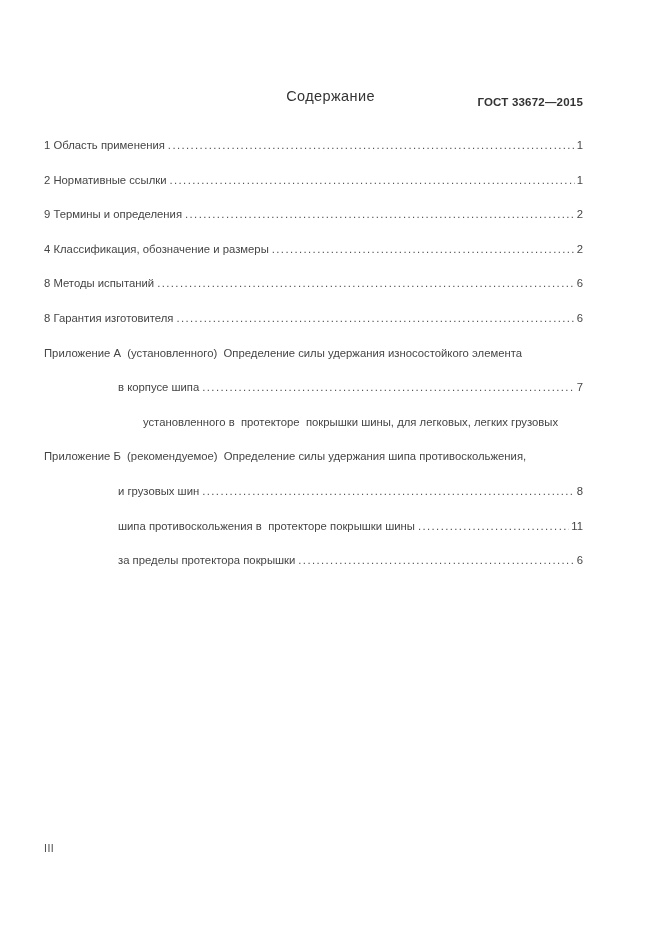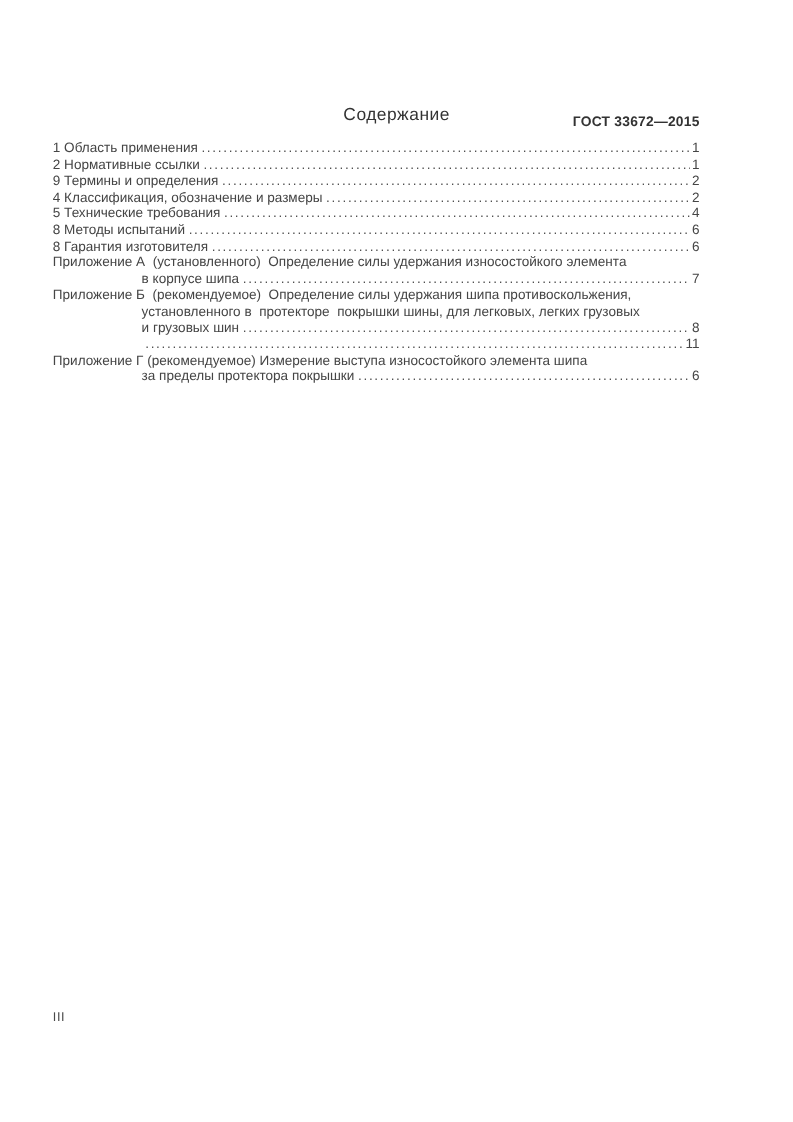--- a/index.html
+++ b/index.html
@@ -32,22 +32,22 @@
     letter-spacing: 0.4px;
   }
   .toc {
     position: absolute;
     top: 118px; left: 44px; width: 539px;
     font-size: 11.3px;
     line-height: 13.6px;
     color: #454545;
   }
   .row { display: flex; align-items: baseline; }
-  .row.cont { padding-left: 74px; }
-  .t { white-space: pre; }
+  .row.cont { padding-left: 74px; justify-content: center; }
+  .t { white-space: pre; margin-top: 21px; }
   .dots {
     flex: 1 1 auto;
     overflow: hidden;
     white-space: nowrap;
     margin: 0 2px 0 3px;
     color: #4f4f4f;
     letter-spacing: 1.4px;
   }
   .dots::after {
     content: "........................................................................................................................................................................................";
@@ -90,25 +90,20 @@
       <span class="dots"></span>
       <span class="pg">2</span>
     </div>
 
     <div class="row">
       <span class="t">4 Классификация, обозначение и размеры</span>
       <span class="dots"></span>
       <span class="pg">2</span>
     </div>
 
-    <div class="row">
-      <span class="t">5 Технические требования</span>
-      <span class="dots"></span>
-      <span class="pg">4</span>
-    </div>
 
 
     <div class="row">
       <span class="t">8 Методы испытаний</span>
       <span class="dots"></span>
       <span class="pg">6</span>
     </div>
 
     <div class="row">
       <span class="t">8 Гарантия изготовителя</span>
@@ -119,43 +114,41 @@
     <div class="row">
       <span class="t">Приложение А  (установленного)  Определение силы удержания износостойкого элемента</span>
     </div>
 
     <div class="row cont">
       <span class="t">в корпусе шипа</span>
       <span class="dots"></span>
       <span class="pg">7</span>
     </div>
 
+    <div class="row cont">
+      <span class="t">установленного в  протекторе  покрышки шины, для легковых, легких грузовых</span>
+    </div>
+
     <div class="row">
       <span class="t">Приложение Б  (рекомендуемое)  Определение силы удержания шипа противоскольжения,</span>
-    </div>
-
-    <div class="row cont">
-      <span class="t">установленного в  протекторе  покрышки шины, для легковых, легких грузовых</span>
     </div>
 
     <div class="row cont">
       <span class="t">и грузовых шин</span>
       <span class="dots"></span>
       <span class="pg">8</span>
     </div>
 
 
     <div class="row cont">
+      <span class="t">шипа противоскольжения в  протекторе покрышки шины</span>
       <span class="dots"></span>
       <span class="pg">11</span>
     </div>
 
-    <div class="row">
-      <span class="t">Приложение Г (рекомендуемое) Измерение выступа износостойкого элемента шипа</span>
-    </div>
 
     <div class="row cont">
       <span class="t">за пределы протектора покрышки</span>
       <span class="dots"></span>
       <span class="pg">6</span>
     </div>
 
 
   </div>
 

